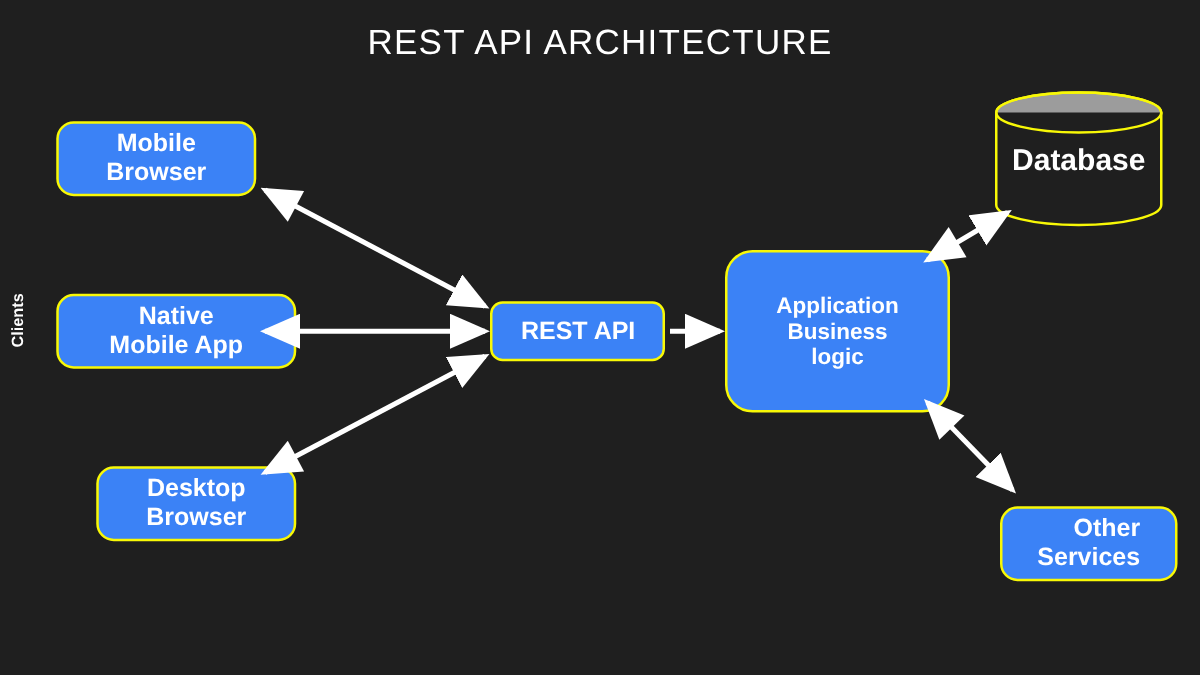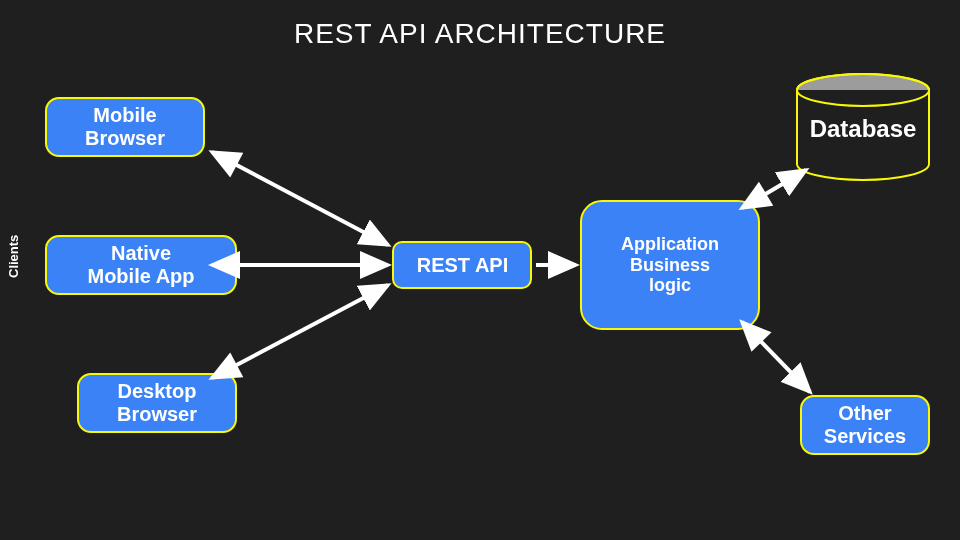--- a/index.html
+++ b/index.html
@@ -79,21 +79,21 @@
 </div>
 
 <div class="box" style="left:392px; top:241px; width:140px; height:48px; border-radius:10px;padding-left:11px;">
   <span>REST API</span>
 </div>
 
 <div class="box" style="left:580px; top:200px; width:180px; height:130px; border-radius:22px; font-size:18px;">
   <span>Application<br>Business<br>logic</span>
 </div>
 
-<div class="box" style="left:800px; top:395px; width:130px; height:60px;">
+<div class="box" style="left:800px; top:405px; width:142px; height:60px;text-align:right;">
   <span>Other<br>Services</span>
 </div>
 
 <div class="db" style="left:793px; top:72px; width:140px; height:110px;">
   <svg width="140" height="110">
     <ellipse cx="70" cy="18" rx="66" ry="16" fill="#9c9c9c" stroke="#f8f806" stroke-width="2"></ellipse>
     <path d="M 4 18 L 4 92 A 66 16 0 0 0 136 92 L 136 18" fill="#1f1f1f" stroke="#f8f806" stroke-width="2"></path>
     <ellipse cx="70" cy="18" rx="66" ry="16" fill="none" stroke="#f8f806" stroke-width="2"></ellipse>
   </svg>
 </div>

